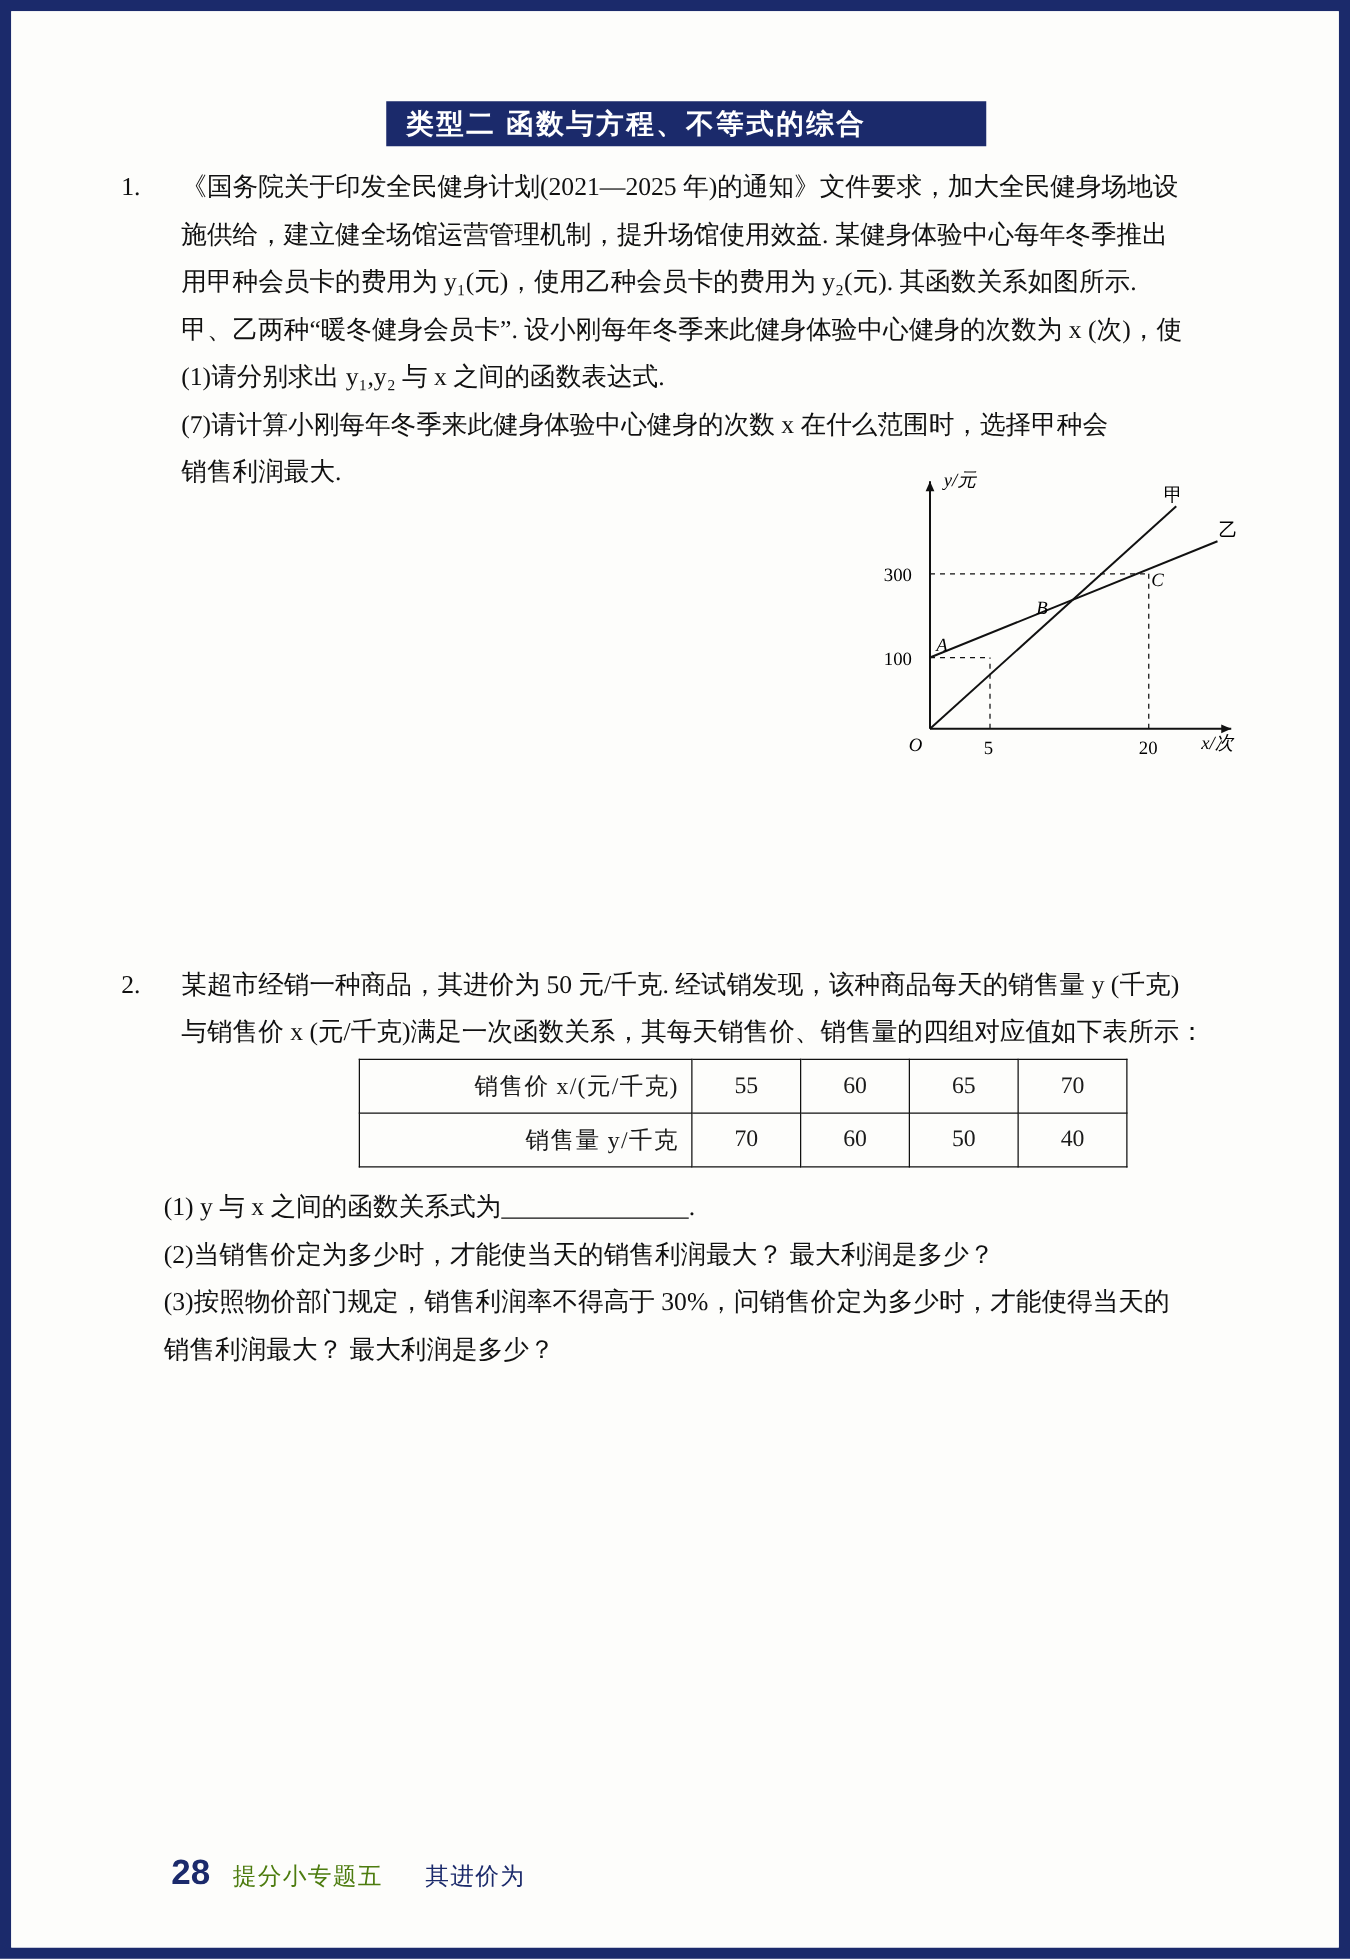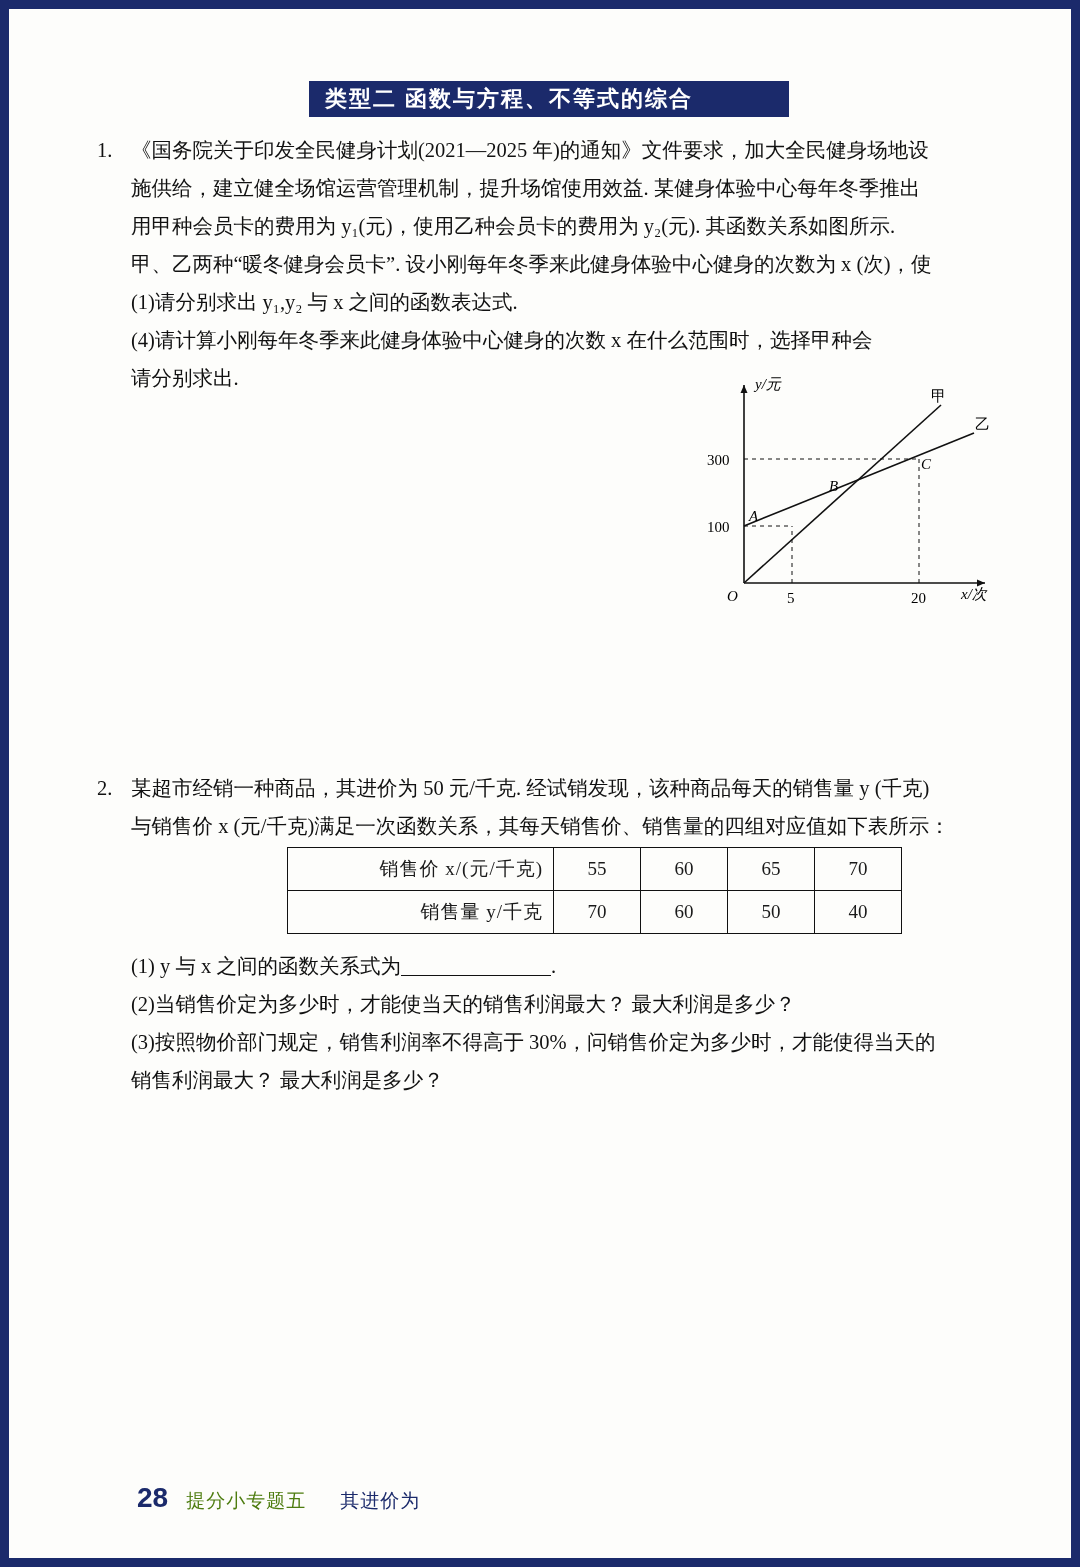--- a/index.html
+++ b/index.html
@@ -61,21 +61,21 @@
   .q2 { left: 88px; top: 760px; width: 910px; }
 
   .qnum {
     position: absolute;
     left: 0;
     width: 34px;
     text-align: left;
     font-size: 20.5px;
   }
   .qbody {
-    margin-left: 34px;
+    margin-left: 48px;
   }
   .line { display: block; white-space: nowrap; }
 
   
   .graph {
     position: absolute;
     left: 680px;
     top: 362px;
     width: 320px;
     height: 240px;
@@ -156,22 +156,22 @@
     <div class="header-title">类型二  函数与方程、不等式的综合</div>
 
     <div class="q q1">
       <span class="qnum">1.</span>
       <div class="qbody">
         <span class="line">《国务院关于印发全民健身计划(2021—2025 年)的通知》文件要求，加大全民健身场地设</span>
         <span class="line">施供给，建立健全场馆运营管理机制，提升场馆使用效益. 某健身体验中心每年冬季推出</span>
         <span class="line">用甲种会员卡的费用为 y₁(元)，使用乙种会员卡的费用为 y₂(元). 其函数关系如图所示.</span>
         <span class="line">甲、乙两种“暖冬健身会员卡”. 设小刚每年冬季来此健身体验中心健身的次数为 x (次)，使</span>
         <span class="line">(1)请分别求出 y₁,y₂ 与 x 之间的函数表达式.</span>
-        <span class="line">(4)请计算小刚每年冬季来此健身体验中心健身的次数 x 在什么范围时，选择甲种会</span>
-        <span class="line">请分别求出.</span>
+        <span class="line">(7)请计算小刚每年冬季来此健身体验中心健身的次数 x 在什么范围时，选择甲种会</span>
+        <span class="line">销售利润最大.</span>
       </div>
     </div>
 
     <div class="graph">
       <svg width="320" height="240" viewBox="0 0 320 240">
 
         <line x1="55" y1="212" x2="296" y2="212" stroke="#111" stroke-width="1.6"></line>
         <polygon points="296,212 288,208.5 288,215.5" fill="#111"></polygon>
         <line x1="55" y1="212" x2="55" y2="14" stroke="#111" stroke-width="1.6"></line>
         <polygon points="55,14 51.5,22 58.5,22" fill="#111"></polygon>

